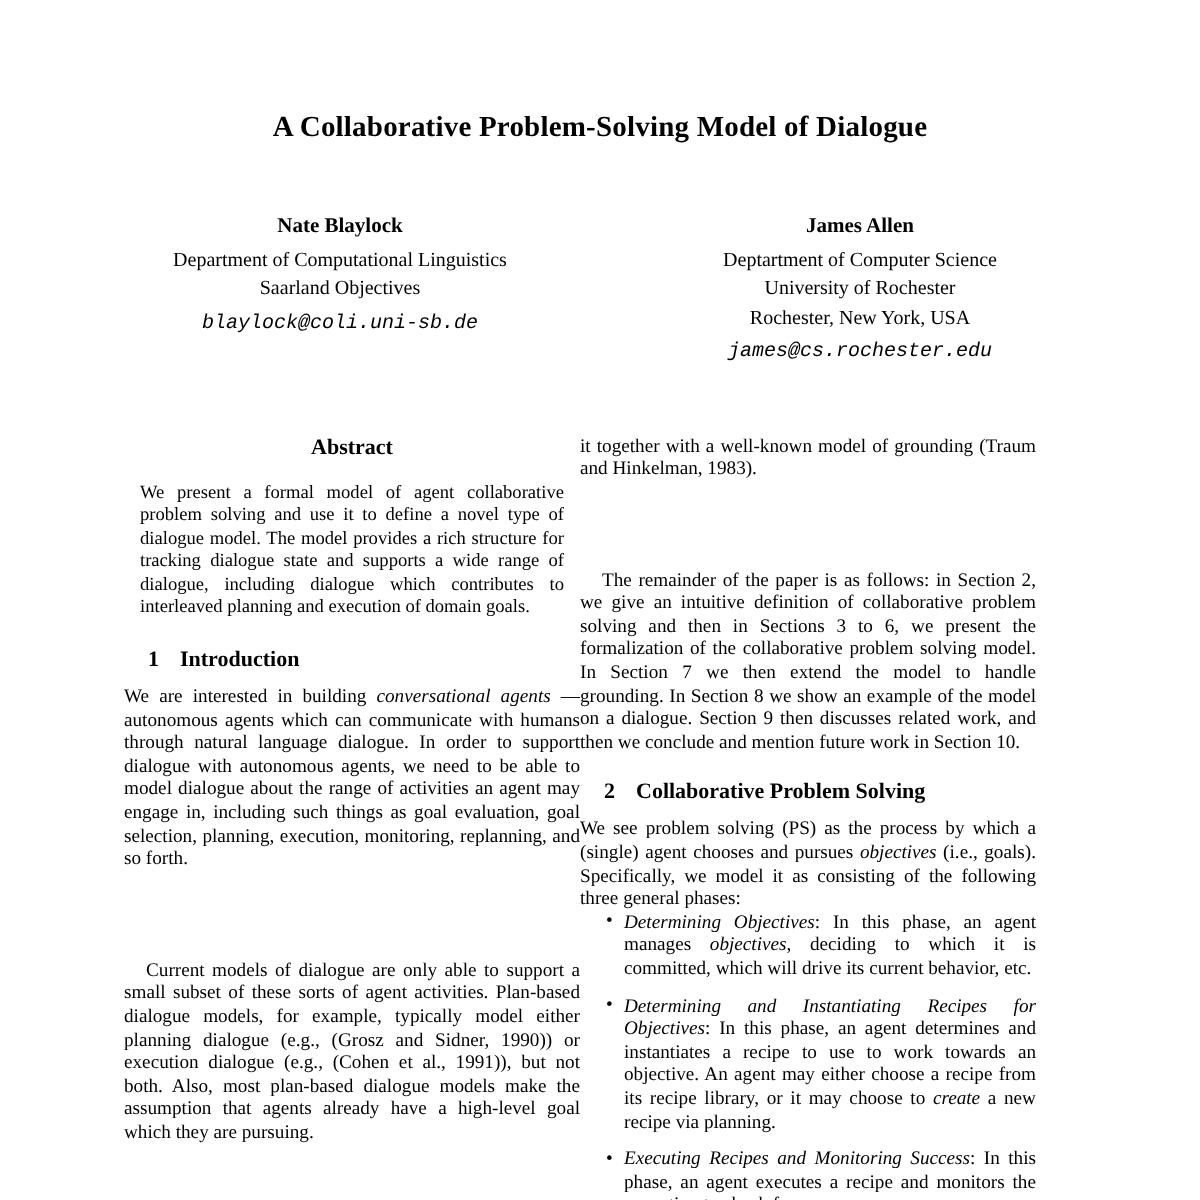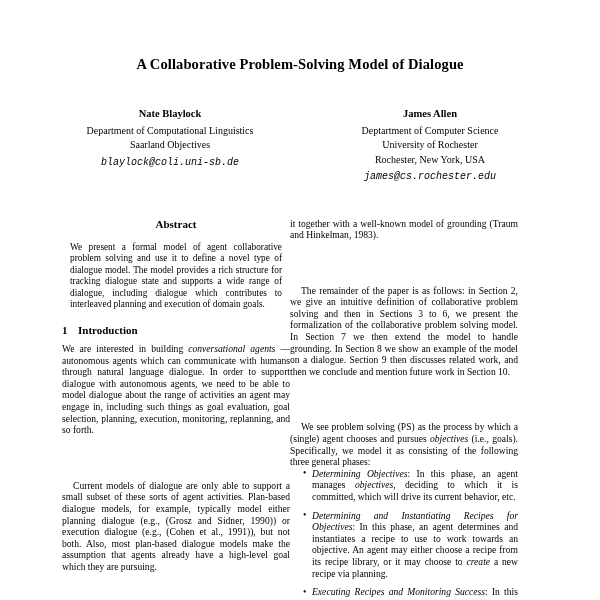--- a/index.html
+++ b/index.html
@@ -55,21 +55,21 @@
   }
   .columns {
     display: flex;
   }
   .col {
     width: 228px;
   }
   h2.sec-head {
     font-size: 11px;
     font-weight: bold;
-    margin: 13px 0 7px 0;
+    margin: 13px 0 7px 12px;
     text-align: left;
   }
   h2.abstract-head {
     font-size: 11px;
     font-weight: bold;
     margin: 0 0 7px 0;
     text-align: center;
   }
   .abstract-body {
     font-size: 9.3px;
@@ -146,20 +146,23 @@
         <span class="num">1</span><span>Introduction</span>
       </h2>
       <p class="para">We are interested in building <i>conversational agents</i> — autonomous agents which can communicate with humans through natural language dialogue. In order to support dialogue with autonomous agents, we need to be able to model dialogue about the range of activities an agent may engage in, including such things as goal evaluation, goal selection, planning, execution, monitoring, replanning, and so forth.</p>
       <p class="para">Current models of dialogue are only able to support a small subset of these sorts of agent activities. Plan-based dialogue models, for example, typically model either planning dialogue (e.g., (Grosz and Sidner, 1990)) or execution dialogue (e.g., (Cohen et al., 1991)), but not both. Also, most plan-based dialogue models make the assumption that agents already have a high-level goal which they are pursuing.</p>
     </div>
 
     <div class="col">
       <p class="para">it together with a well-known model of grounding (Traum and Hinkelman, 1983).</p>
       <p class="para">The remainder of the paper is as follows: in Section 2, we give an intuitive definition of collaborative problem solving and then in Sections 3 to 6, we present the formalization of the collaborative problem solving model. In Section 7 we then extend the model to handle grounding. In Section 8 we show an example of the model on a dialogue. Section 9 then discusses related work, and then we conclude and mention future work in Section 10.</p>
 
+      <h2 class="sec-head">
+        <span class="num">2</span><span>Collaborative Problem Solving</span>
+      </h2>
       <p class="para">We see problem solving (PS) as the process by which a (single) agent chooses and pursues <i>objectives</i> (i.e., goals). Specifically, we model it as consisting of the following three general phases:</p>
 
       <ul class="bullets">
         <li><i>Determining Objectives</i>: In this phase, an agent manages <i>objectives</i>, deciding to which it is committed, which will drive its current behavior, etc.</li>
         <li><i>Determining and Instantiating Recipes for Objectives</i>: In this phase, an agent determines and instantiates a recipe to use to work towards an objective. An agent may either choose a recipe from its recipe library, or it may choose to <i>create</i> a new recipe via planning.</li>
         <li><i>Executing Recipes and Monitoring Success</i>: In this phase, an agent executes a recipe and monitors the execution to check for success.</li>
       </ul>
     </div>
 
   </div>

